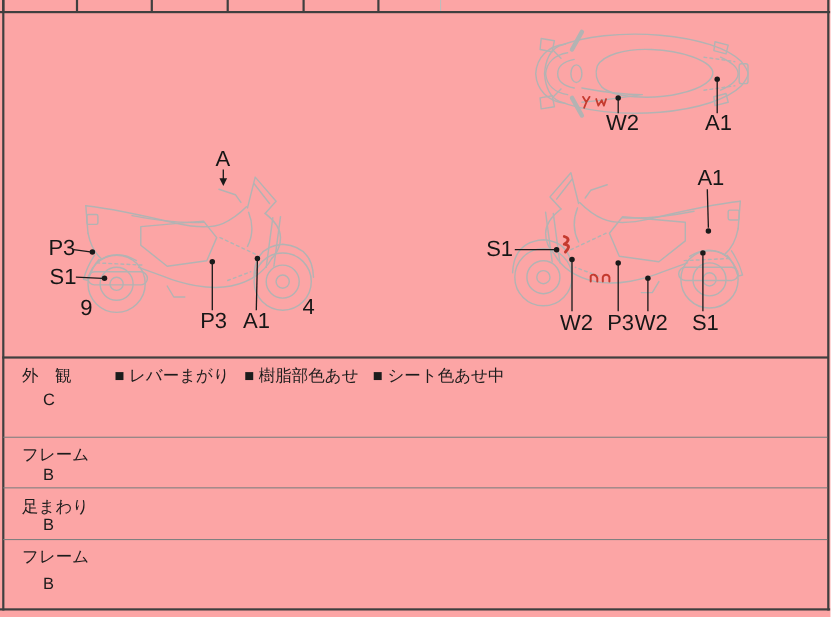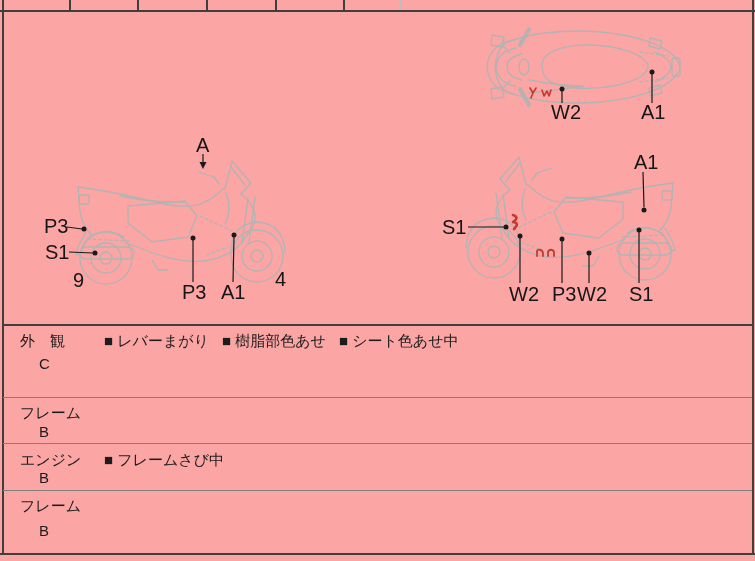--- a/index.html
+++ b/index.html
@@ -196,23 +196,22 @@
   <div class="section" style="top:326px;height:71px">
     <span class="sec-name">外　観</span>
     <span class="sec-grade">C</span>
     <span class="sec-items"><span class="item">■ レバーまがり</span><span class="item">■ 樹脂部色あせ</span><span class="item">■ シート色あせ中</span></span>
   </div>
   <div class="section" style="top:398px;height:45px">
     <span class="sec-name" style="top:6px">フレーム</span>
     <span class="sec-grade" style="top:25px">B</span>
   </div>
   <div class="section" style="top:444px;height:46px">
-    <span class="sec-name" style="top:7px">エンジン</span>
+    <span class="sec-name" style="top:7px">足まわり</span>
     <span class="sec-grade" style="top:25px">B</span>
-    <span class="sec-items" style="top:7px"><span class="item">■ フレームさび中</span></span>
   </div>
   <div class="section" style="top:491px;height:62px">
     <span class="sec-name" style="top:6px">フレーム</span>
     <span class="sec-grade" style="top:31px">B</span>
     <span class="sec-items" style="top:6px"></span>
   </div>
 
 </div>
 
 </body></html>

